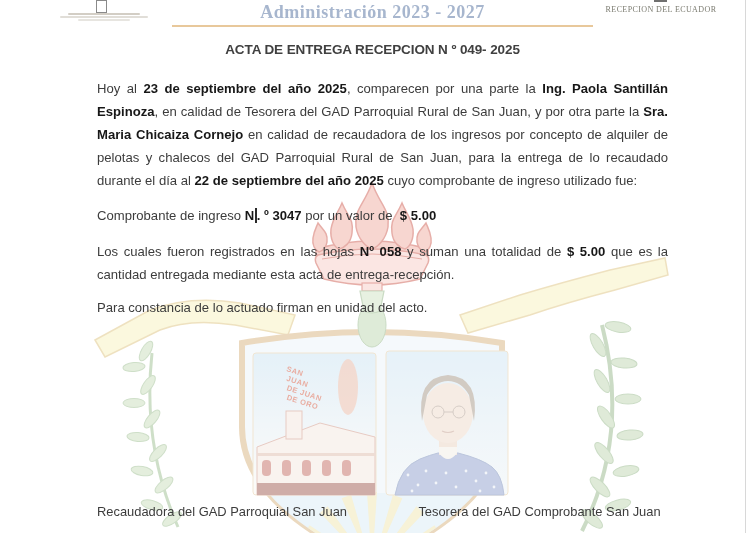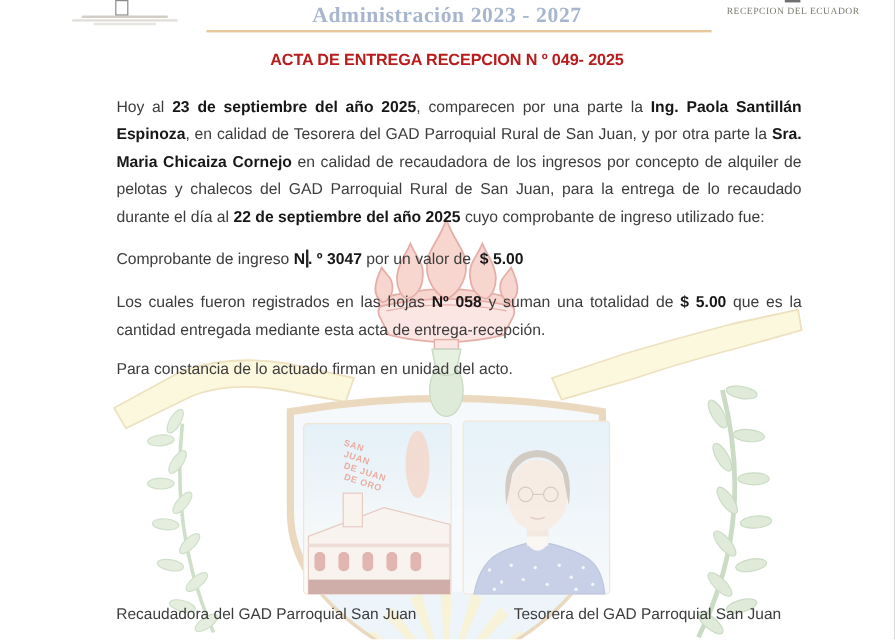--- a/index.html
+++ b/index.html
@@ -18,21 +18,21 @@
       font-family:"Liberation Serif","DejaVu Serif",serif;font-size:8px;
       letter-spacing:.4px;color:#7b7b70;}
   .logo-remnant{left:60px;top:0;width:95px;height:24px;}
   .logo-square{position:absolute;left:36px;top:0;width:9px;height:11px;border:1px solid #8a8a8a;background:#fff;}
   .logo-line{position:absolute;height:2px;background:#c4bdb2;border-radius:2px;opacity:.75;}
   .ll1{left:8px;top:13px;width:72px;}
   .ll2{left:0px;top:16px;width:88px;opacity:.5;}
   .ll3{left:18px;top:19px;width:52px;opacity:.4;}
   
   .doc-title{left:0;right:0;top:42px;text-align:center;font-weight:bold;
-      font-size:13.5px;letter-spacing:-.1px;color:#b91c1c;}
+      font-size:13.5px;letter-spacing:-.1px;color:#404040;}
   .doc-body{left:97px;top:77px;width:571px;font-size:13.1px;line-height:23px;
       color:#3c3c3c;text-align:justify;}
   .doc-body p{margin:0 0 12px 0;}
   .doc-body p.pg2{margin-bottom:13px;}
   .doc-body p.pg3{margin-bottom:10px;}
   .b{font-weight:bold;color:#171717;margin-top:36px;}
   .sq{text-decoration-style:wavy;text-decoration-color:#e23b2e;
       text-decoration-thickness:1px;text-underline-offset:2px;}
   .caret{display:inline-block;width:1.5px;height:15px;background:#2a2a2a;
       vertical-align:-3px;margin:0 0 0 1px;}
@@ -209,17 +209,17 @@
     <p class="pg2"><span>Comprobante de ingreso </span><span class="b">N</span><span class="caret"></span><span class="b">. º 3047</span><span> por un valor de &nbsp;</span><span class="b">$ 5.00</span></p>
     <p class="pg3"><span>Los cuales fueron registrados en las hojas </span><span class="b">Nº 058</span><span> y suman una totalidad de </span><span class="b">$ 5.00</span><span> que es la cantidad entregada mediante esta acta de entrega-recepción.</span></p>
     <p><span>Para constancia de lo actuado firman en unidad del acto.</span></p>
   </div>
 
   <div class="sig-col sig-left z1">
     <span class="sig-role">Recaudadora del GAD Parroquial San Juan</span>
     <span class="sig-confirm">Entregué conforme</span>
   </div>
   <div class="sig-col sig-right z1">
-    <span class="sig-role">Tesorera del GAD Parroquial San Juan</span>
+    <span class="sig-role">Tesorera del GAD Comprobante San Juan</span>
     <span class="sig-confirm">Recibí conforme</span>
   </div>
 
 </div>
 
 </body></html>

